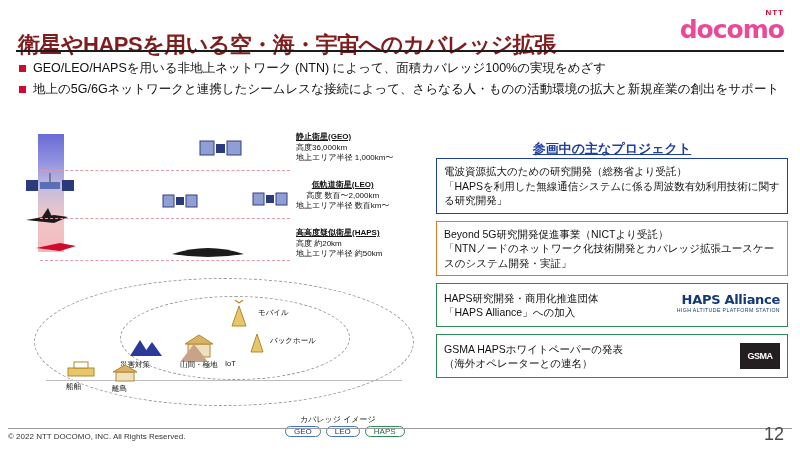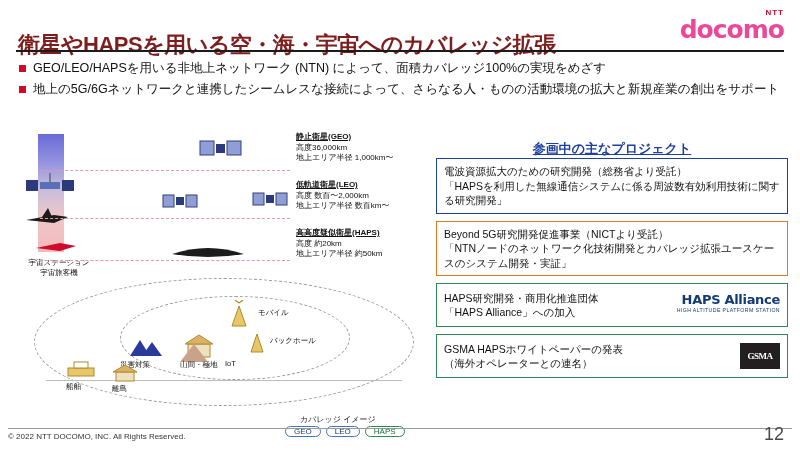--- a/index.html
+++ b/index.html
@@ -101,21 +101,21 @@
   .card.green2 { border-color: #2e8b57; }
   .card-flex { display: flex; align-items: center; justify-content: space-between; }
   .card-text { flex: 1; }
 
   .haps-alliance { text-align: right; line-height: 11px; }
   .haps-alliance .ha1 { font-size: 13px; font-weight: bold; color: #123a75; font-family: "DejaVu Sans", sans-serif; letter-spacing: -0.3px; }
   .haps-alliance .ha2 { font-size: 5.2px; color: #123a75; letter-spacing: 0.4px; }
   .gsma {
     width: 40px; height: 26px; background: #231f20; color: #fff;
     font-size: 9px; font-weight: bold; display: flex; align-items: center; justify-content: center;
-    font-family: Liberation Serif, serif; letter-spacing: -0.5px;
+    font-family: Liberation Sans, sans-serif; letter-spacing: -0.5px;
   }
 
   
   .footer-rule { position: absolute; left: 8px; top: 428px; width: 784px; height: 1px; background: #9a9a9a; }
   .copyright { position: absolute; left: 8px; top: 432px; font-size: 8px; color: #333; }
   .pageno { position: absolute; right: 16px; top: 424px; font-size: 18px; color: #4a4a4a; }
 
   .sat { position: absolute; }
   .tiny { position:absolute; font-size:7.5px; line-height:10px; }
 </style>
@@ -147,23 +147,20 @@
     <line x1="28" y1="3" x2="28" y2="12" stroke="#444" stroke-width="1"></line>
   </svg>
   <svg class="sat" style="left:24px;top:88px;" width="48" height="26">
     <path d="M2 14 L30 9 L44 11 L30 17 Z" fill="#1b1b1b"></path>
     <path d="M18 11 L24 2 L28 11 Z" fill="#1b1b1b"></path>
   </svg>
   <svg class="sat" style="left:34px;top:118px;" width="46" height="22">
     <path d="M2 12 L26 7 L42 10 L26 15 Z" fill="#cf0a2c"></path>
   </svg>
 
-  <div class="caption-sm" style="left:14px; top:140px; width:90px;">
-    宇宙ステーション<br>宇宙旅客機
-  </div>
 
   <svg class="sat" style="left:198px;top:14px;" width="44" height="32">
     <rect x="18" y="12" width="9" height="9" fill="#2b3a7a"></rect>
     <rect x="2" y="9" width="14" height="14" fill="#8f9fd6" stroke="#33407a"></rect>
     <rect x="29" y="9" width="14" height="14" fill="#8f9fd6" stroke="#33407a"></rect>
   </svg>
   <svg class="sat" style="left:162px;top:70px;" width="36" height="26">
     <rect x="14" y="9" width="8" height="8" fill="#2b3a7a"></rect>
     <rect x="1" y="7" width="11" height="12" fill="#8f9fd6" stroke="#33407a"></rect>
     <rect x="24" y="7" width="11" height="12" fill="#8f9fd6" stroke="#33407a"></rect>
@@ -179,21 +176,21 @@
 
   <div class="dash-line" style="left:40px; top:52px; width:250px;"></div>
   <div class="dash-line" style="left:40px; top:100px; width:250px;"></div>
   <div class="dash-line" style="left:40px; top:142px; width:250px;"></div>
 
   <div class="orbit-label" style="left:296px; top:14px;">
     <div class="t">静止衛星(GEO)</div>
     <div>高度36,000km</div>
     <div>地上エリア半径 1,000km〜</div>
   </div>
-  <div class="orbit-label" style="left:296px; top:62px;">
+  <div class="orbit-label" style="left:296px; top:62px;text-align:center;">
     <div class="t">低軌道衛星(LEO)</div>
     <div>高度 数百〜2,000km</div>
     <div>地上エリア半径 数百km〜</div>
   </div>
   <div class="orbit-label" style="left:296px; top:110px;">
     <div class="t">高高度疑似衛星(HAPS)</div>
     <div>高度 約20km</div>
     <div>地上エリア半径 約50km</div>
   </div>
 

